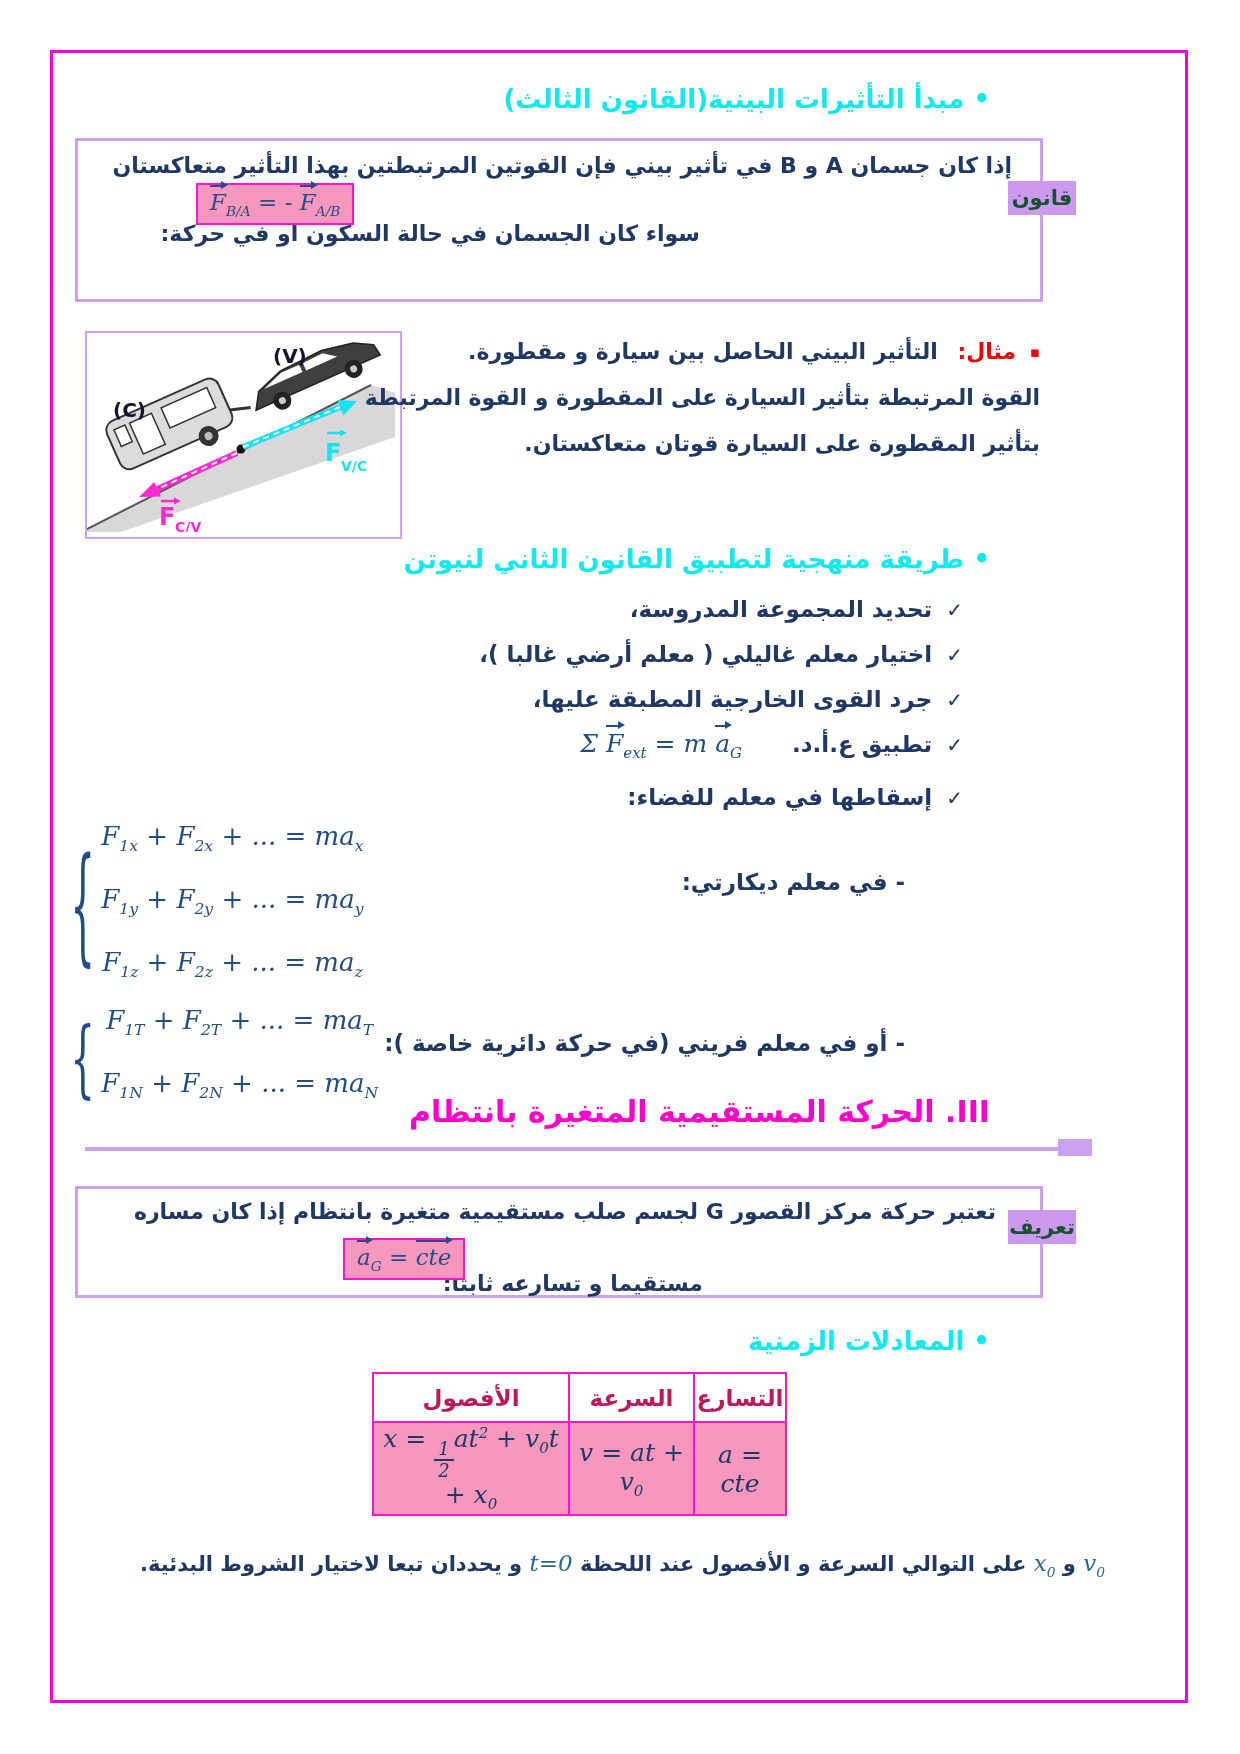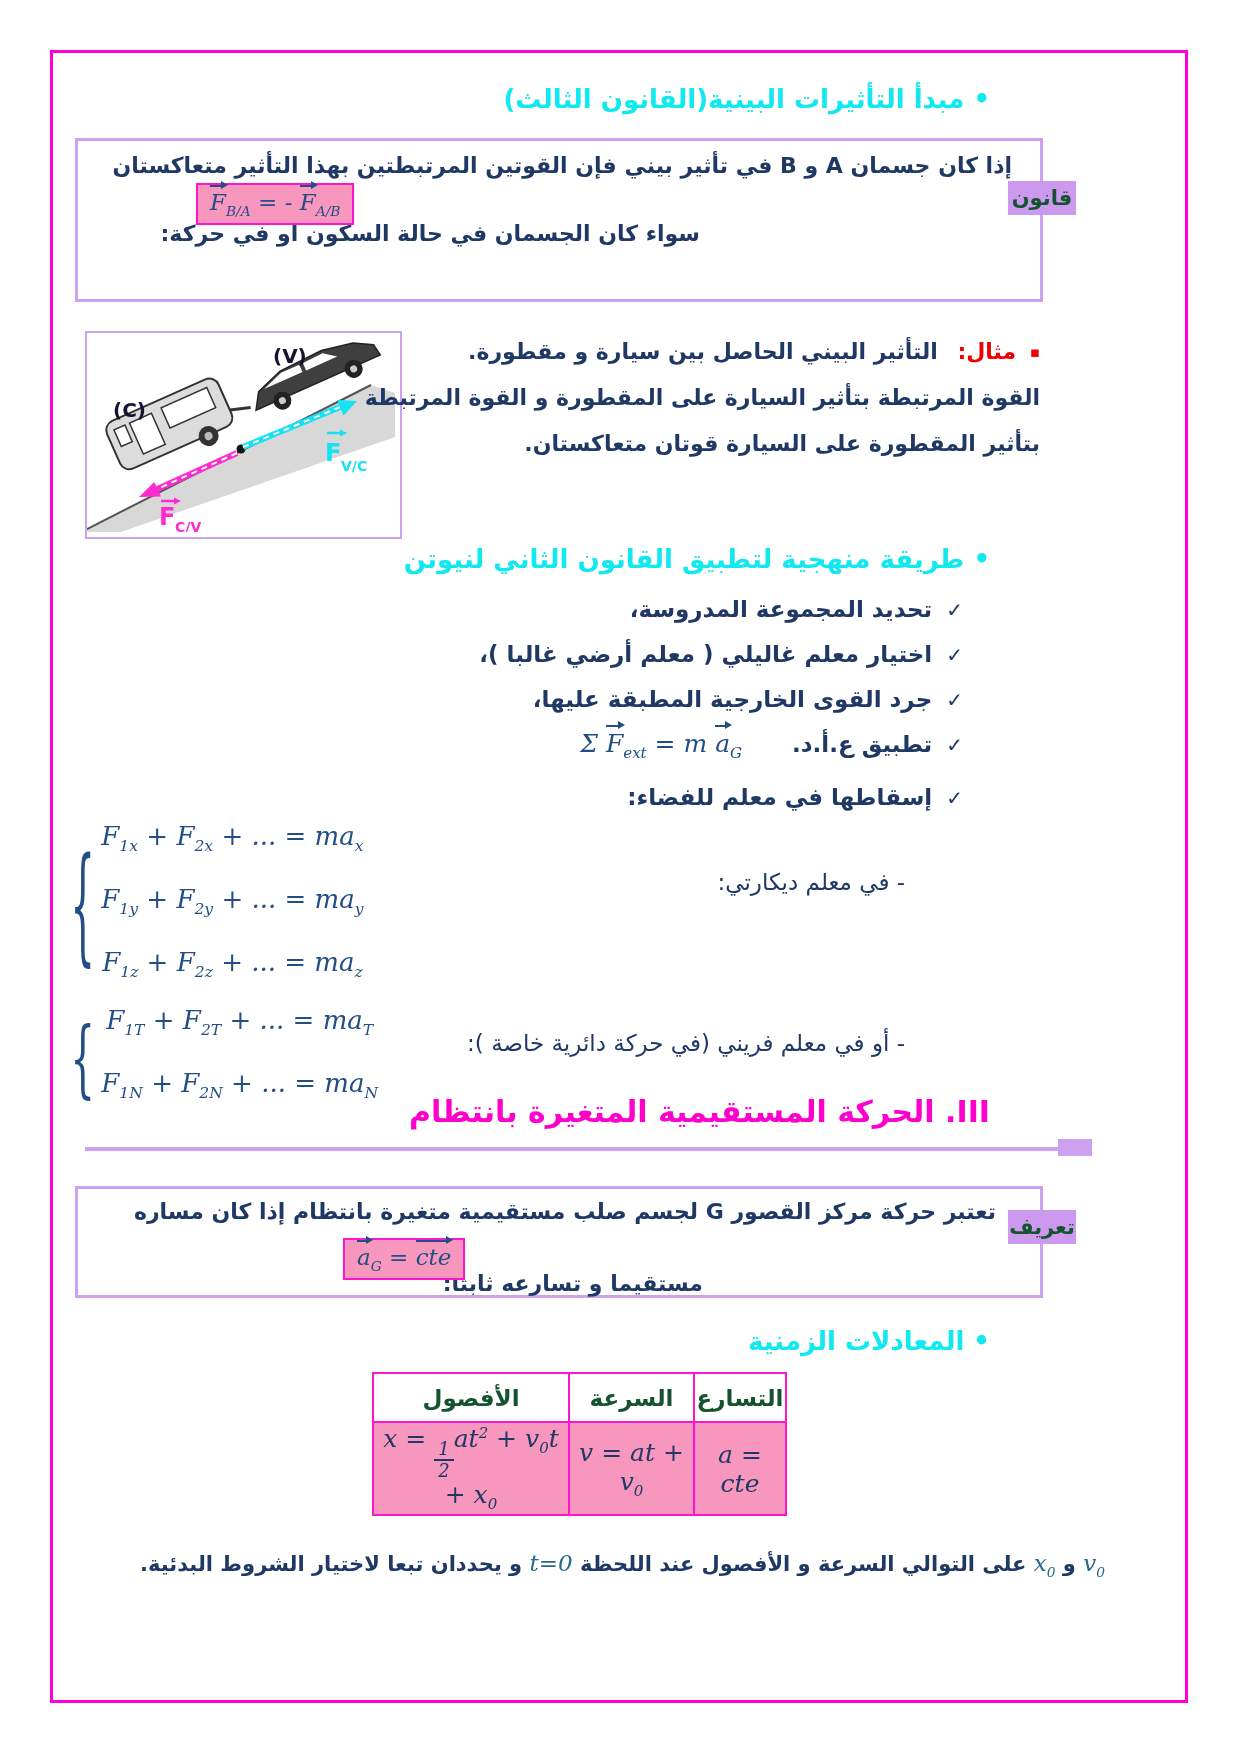--- a/index.html
+++ b/index.html
@@ -36,42 +36,42 @@
   
   .example{position:absolute;right:200px;top:332px;width:620px;direction:rtl;font-size:22px;font-weight:bold;}
   .example .xline{height:46px;line-height:40px;text-align:right;white-space:nowrap;}
   .red{color:#F00000;}
   .sq-bullet{font-size:15px;vertical-align:2px;margin-left:6px;}
   
   .checks{position:absolute;right:277px;top:594px;direction:rtl;font-size:23px;font-weight:bold;}
   .check-item{margin-bottom:14px;line-height:30px;text-align:right;white-space:nowrap;}
   .check-item .tick{margin-left:14px;font-size:20px;}
   .newton{margin-right:42px;font-size:25px;font-weight:normal;}
-  .rtl-label{position:absolute;direction:rtl;font-weight:normal;font-size:23px;white-space:nowrap;}
+  .rtl-label{position:absolute;direction:rtl;font-weight:bold;font-size:23px;white-space:nowrap;}
   
   .system{position:absolute;display:flex;align-items:center;}
   .brace{font-family:"DejaVu Serif",serif;display:inline-block;color:#234E85;font-weight:normal;}
   .brace3{font-size:46px;transform:scale(0.85,2.75);transform-origin:center;margin:0 4px 0 2px;}
   .brace2{font-size:46px;transform:scale(0.85,1.85);transform-origin:center;margin:0 4px 0 2px;}
   .eqs{display:flex;flex-direction:column;gap:17px;}
   .eqs .math{font-size:26px;line-height:36px;white-space:nowrap;font-weight:normal;}
   
   .sec3{position:absolute;right:250px;top:1094px;direction:rtl;color:#FF00CC;
         font-size:30px;font-weight:bold;white-space:nowrap;}
   .rule{position:absolute;left:85px;top:1147px;width:973px;height:4px;background:#CBA1F0;}
   .rule-sq{position:absolute;left:1058px;top:1139px;width:34px;height:17px;background:#CBA1F0;}
   
   .def-box{left:75px;top:1186px;width:962px;height:106px;}
   .def-box .line1{margin:10px 44px 0 0;font-size:22px;}
   .def-line2{position:absolute;right:337px;top:60px;font-size:22px;white-space:nowrap;}
   .def-chip{left:265px;top:49px;}
   
   .ttable{position:absolute;left:372px;top:1372px;border-collapse:collapse;direction:rtl;}
   .ttable th,.ttable td{border:2.5px solid #FF15CE;text-align:center;}
-  .ttable th{background:#fff;font-size:23px;font-weight:bold;color:#14532d;height:45px;}
+  .ttable th{background:#fff;font-size:23px;font-weight:bold;color:#be185d;height:45px;}
   .ttable td{background:#F797BD;height:88px;font-size:25px;}
   .ttable td .math{color:#1F3864;font-weight:normal;}
   
   .footnote{position:absolute;right:135px;top:1550px;direction:rtl;font-size:21px;font-weight:bold;white-space:nowrap;}
   .footnote .math{font-size:23px;font-weight:normal;color:#2A6A8C;}
 </style>
 </head>
 <body>
 
 <div class="page">

